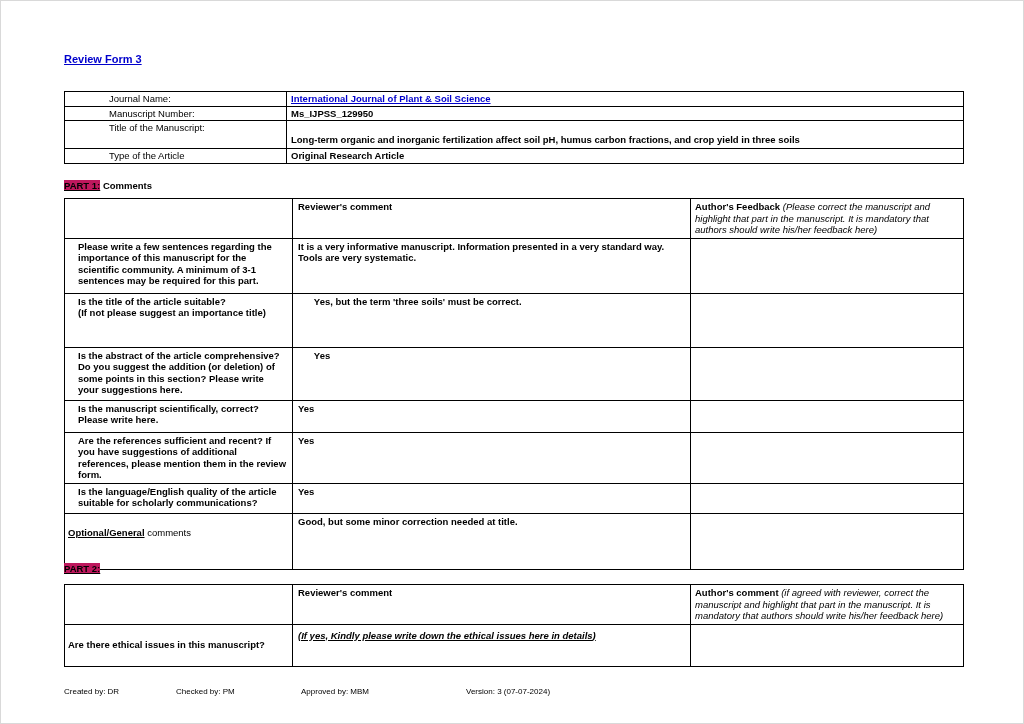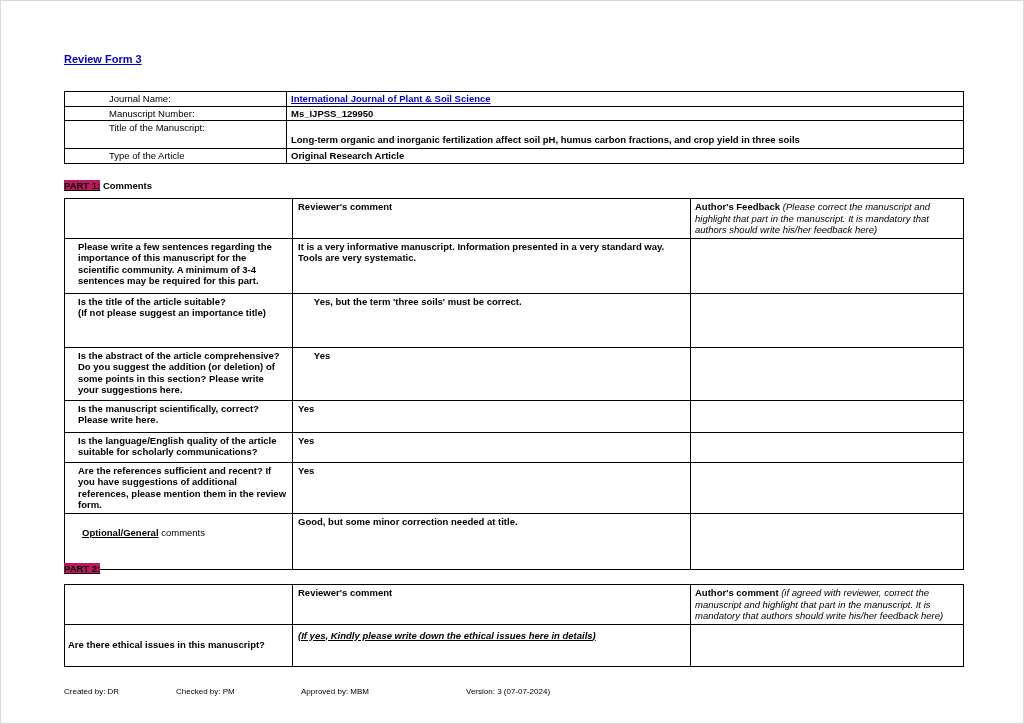--- a/index.html
+++ b/index.html
@@ -24,21 +24,21 @@
   .info-table td.val{font-weight:bold;}
   .valign-bottom{vertical-align:bottom;padding-bottom:3px;}
   a.link{color:#0000cc;text-decoration:underline;font-weight:bold;cursor:pointer;}
   
   .part-head{position:absolute;left:63px;font-size:9.5px;font-weight:bold;}
   .hl{background:#be185d;text-decoration:underline;}
   
   .review-table{position:absolute;left:63px;width:899px;}
   .review-table td{padding:2px 5px;}
   td.q{font-weight:bold;padding-left:13px;white-space:pre-line;}
-  td.q.opt{padding-left:17px;}
+  td.q.opt{padding-left:3px;}
   td.c{font-weight:bold;white-space:pre-wrap;}
   td.f{padding-left:4px;}
   .hdr-b{font-weight:bold;}
   .hdr-i{font-style:italic;font-weight:normal;}
   .bu{font-weight:bold;text-decoration:underline;}
   .norm{font-weight:normal;}
   .ital-u{font-style:italic;font-weight:bold;text-decoration:underline;}
   td.mid{vertical-align:middle;font-weight:bold;padding-left:3px;}
   
   .foot{position:absolute;top:686px;font-size:8px;}
@@ -89,47 +89,47 @@
     <tbody>
         <tr style="height:30px">
       <td></td>
       <td><span class="hdr-b">Reviewer's comment</span></td>
       <td class="f">
         <span class="hdr-b">Author's Feedback</span>
         <span class="hdr-i">(Please correct the manuscript and highlight that part in the manuscript. It is mandatory that authors should write his/her feedback here)</span>
       </td>
     </tr>
     <tr style="height:55px">
-      <td class="q">Please write a few sentences regarding the importance of this manuscript for the scientific community. A minimum of 3-4 sentences may be required for this part.</td>
+      <td class="q">Please write a few sentences regarding the importance of this manuscript for the scientific community. A minimum of 3-1 sentences may be required for this part.</td>
       <td class="c">It is a very informative manuscript. Information presented in a very standard way. Tools are very systematic.</td>
       <td class="f"></td>
     </tr>
     <tr style="height:54px">
       <td class="q">Is the title of the article suitable?
 (If not please suggest an importance title)</td>
       <td class="c">      Yes, but the term 'three soils' must be correct.</td>
       <td class="f"></td>
     </tr>
     <tr style="height:53px">
       <td class="q">Is the abstract of the article comprehensive? Do you suggest the addition (or deletion) of some points in this section? Please write your suggestions here.</td>
       <td class="c">      Yes</td>
       <td class="f"></td>
     </tr>
     <tr style="height:32px">
       <td class="q">Is the manuscript scientifically, correct? Please write here.</td>
       <td class="c">Yes</td>
       <td class="f"></td>
     </tr>
-    <tr style="height:30px">
-      <td class="q">Is the language/English quality of the article suitable for scholarly communications?</td>
+    <tr style="height:38px">
+      <td class="q">Are the references sufficient and recent? If you have suggestions of additional references, please mention them in the review form.</td>
       <td class="c">Yes</td>
       <td class="f"></td>
     </tr>
-    <tr style="height:38px">
-      <td class="q">Are the references sufficient and recent? If you have suggestions of additional references, please mention them in the review form.</td>
+    <tr style="height:30px">
+      <td class="q">Is the language/English quality of the article suitable for scholarly communications?</td>
       <td class="c">Yes</td>
       <td class="f"></td>
     </tr>
     <tr style="height:56px">
       <td class="q opt">
         <span class="bu">Optional/General</span><span class="norm"> comments</span>
       </td>
       <td class="c">Good, but some minor correction needed at title.</td>
       <td class="f"></td>
     </tr>

